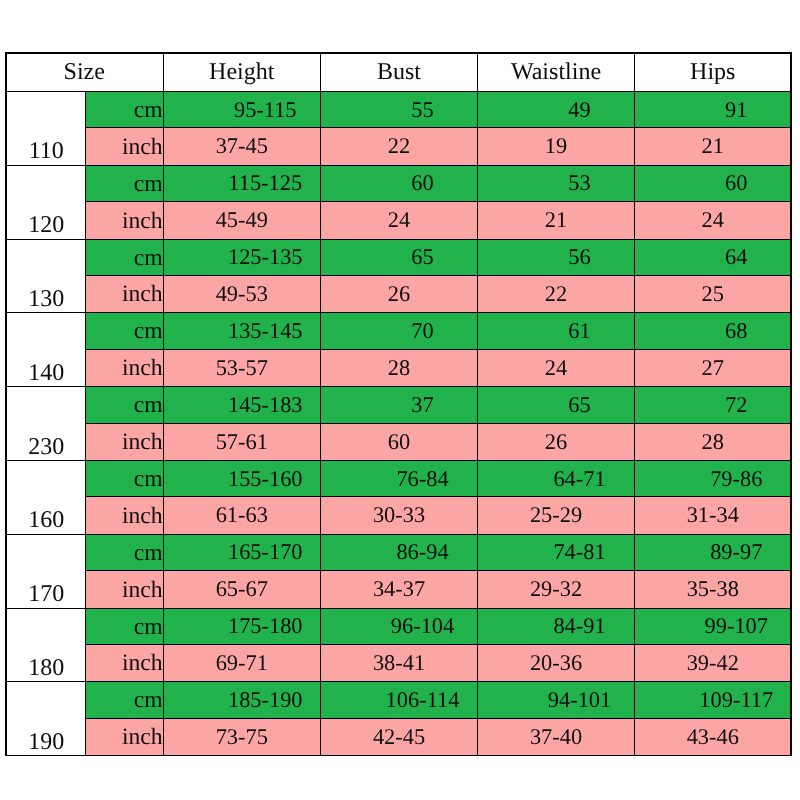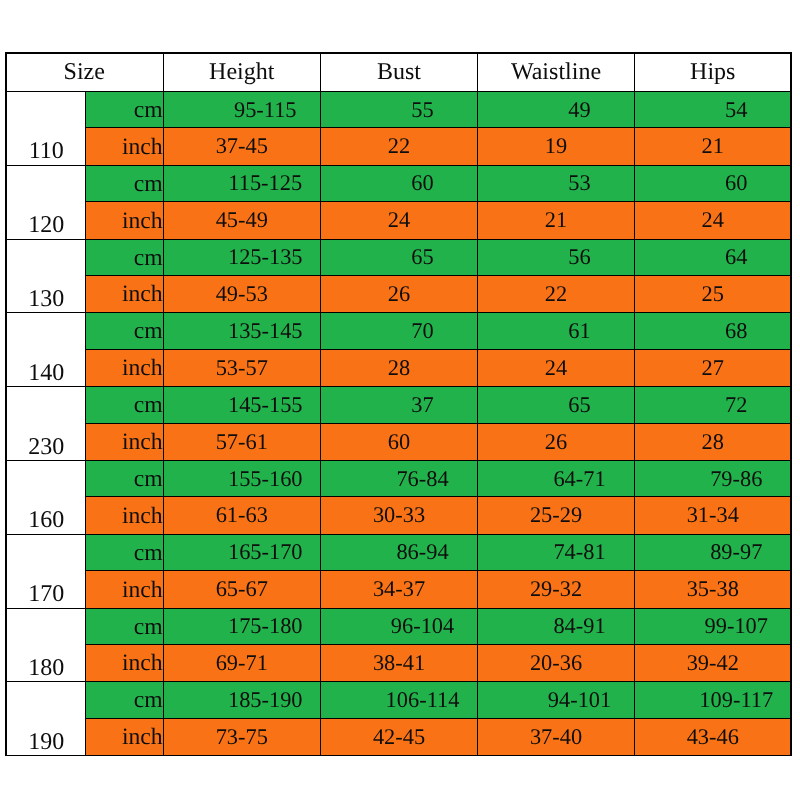--- a/index.html
+++ b/index.html
@@ -8,21 +8,21 @@
   #chart-root{position:absolute;left:5px;top:52.8px;width:786px;}
   table.size-table{border-collapse:collapse;width:786px;table-layout:fixed;}
   table.size-table td{border:1px solid #000000;padding:0;text-align:center;
        vertical-align:middle;font-weight:normal;color:#0d0d0d;line-height:1;}
   tr.head-row td{height:37.2px;font-size:24px;background:#ffffff;}
   table.size-table td.unit-cell{text-align:right;padding-left:3px;font-size:23.6px;}
   table.size-table td.unit-cell>span{display:inline-block;position:relative;top:1px;}
   table.size-table td.size-cell{font-size:24px;background:#ffffff;padding-left:2px;}
   table.size-table td.size-cell>span{display:inline-block;position:relative;top:1px;margin-top:44px;}
   tr.cm-row td{background:#22b24c;height:35.5px;font-size:22.4px;padding-left:47px;}
-  tr.in-row td{background:#f97316;height:36.3px;font-size:22.4px;}
+  tr.in-row td{background:#fca5a5;height:36.3px;font-size:22.4px;}
   tr.cm-row td.size-cell{background:#ffffff;}
   col.c-size{width:79.5px;}
   col.c-unit{width:78px;}
   col.c-h{width:157.5px;}
   col.c-b{width:157px;}
   col.c-w{width:157px;}
   col.c-hp{width:156.5px;}
   #outer-frame{position:absolute;left:0px;top:-0.8px;width:787px;height:704px;
        border-left:2px solid #000000;border-right:2px solid #000000;
        border-top:1px solid #000000;border-bottom:1px solid #000000;
@@ -48,21 +48,21 @@
           <td class="head-cell">Bust</td>
           <td class="head-cell">Waistline</td>
           <td class="head-cell">Hips</td>
         </tr>
         <tr class="cm-row">
           <td class="size-cell" rowspan="2"><span>110</span></td>
           <td class="unit-cell"><span>cm</span></td>
           <td class="measure-cell">95-115</td>
           <td class="measure-cell">55</td>
           <td class="measure-cell">49</td>
-          <td class="measure-cell">54</td>
+          <td class="measure-cell">91</td>
         </tr>
         <tr class="in-row">
           <td class="unit-cell"><span>inch</span></td>
           <td class="measure-cell">37-45</td>
           <td class="measure-cell">22</td>
           <td class="measure-cell">19</td>
           <td class="measure-cell">21</td>
         </tr>
         <tr class="cm-row">
           <td class="size-cell" rowspan="2"><span>120</span></td>
@@ -105,21 +105,21 @@
         <tr class="in-row">
           <td class="unit-cell"><span>inch</span></td>
           <td class="measure-cell">53-57</td>
           <td class="measure-cell">28</td>
           <td class="measure-cell">24</td>
           <td class="measure-cell">27</td>
         </tr>
         <tr class="cm-row">
           <td class="size-cell" rowspan="2"><span>230</span></td>
           <td class="unit-cell"><span>cm</span></td>
-          <td class="measure-cell">145-155</td>
+          <td class="measure-cell">145-183</td>
           <td class="measure-cell">37</td>
           <td class="measure-cell">65</td>
           <td class="measure-cell">72</td>
         </tr>
         <tr class="in-row">
           <td class="unit-cell"><span>inch</span></td>
           <td class="measure-cell">57-61</td>
           <td class="measure-cell">60</td>
           <td class="measure-cell">26</td>
           <td class="measure-cell">28</td>

